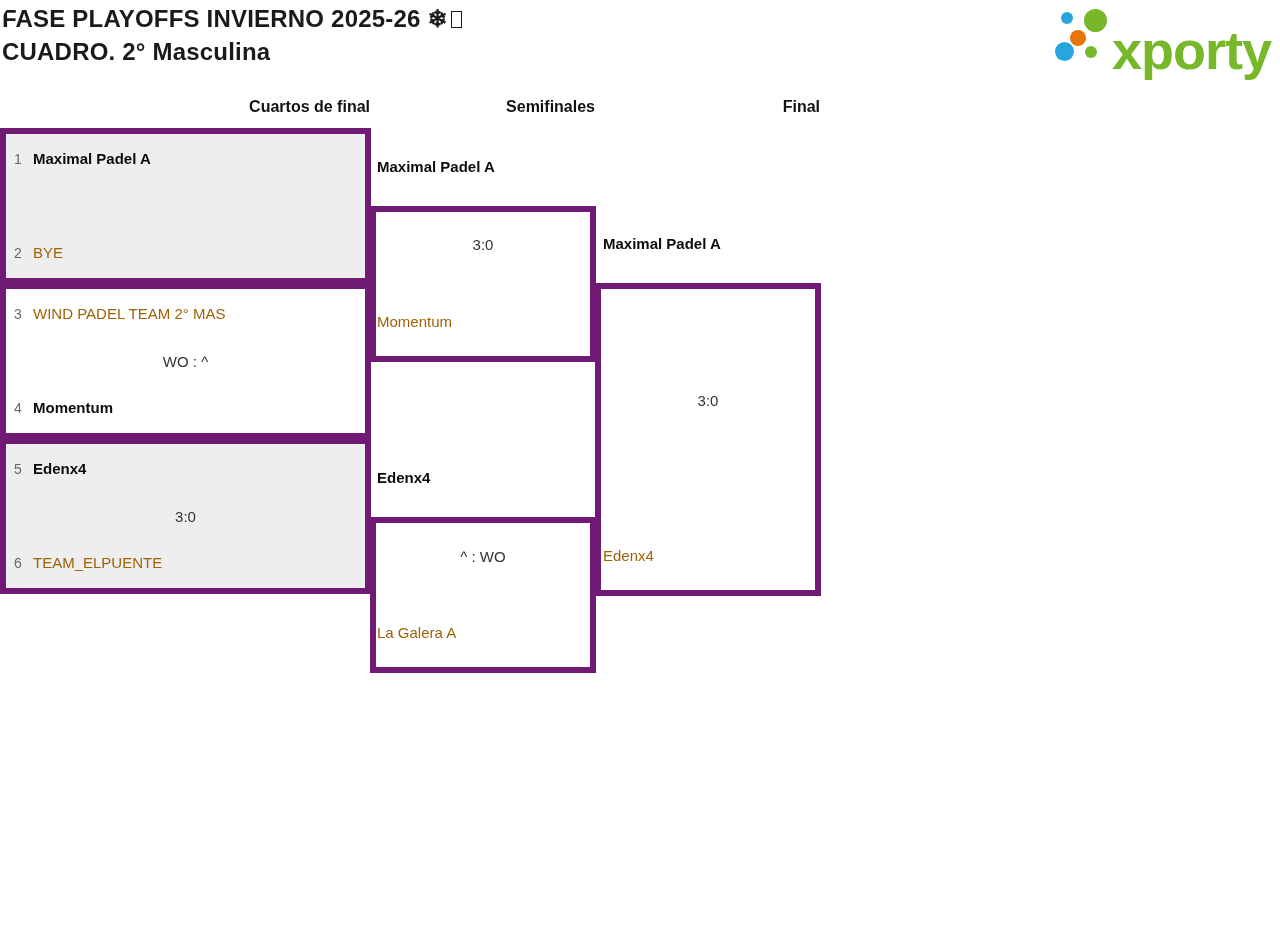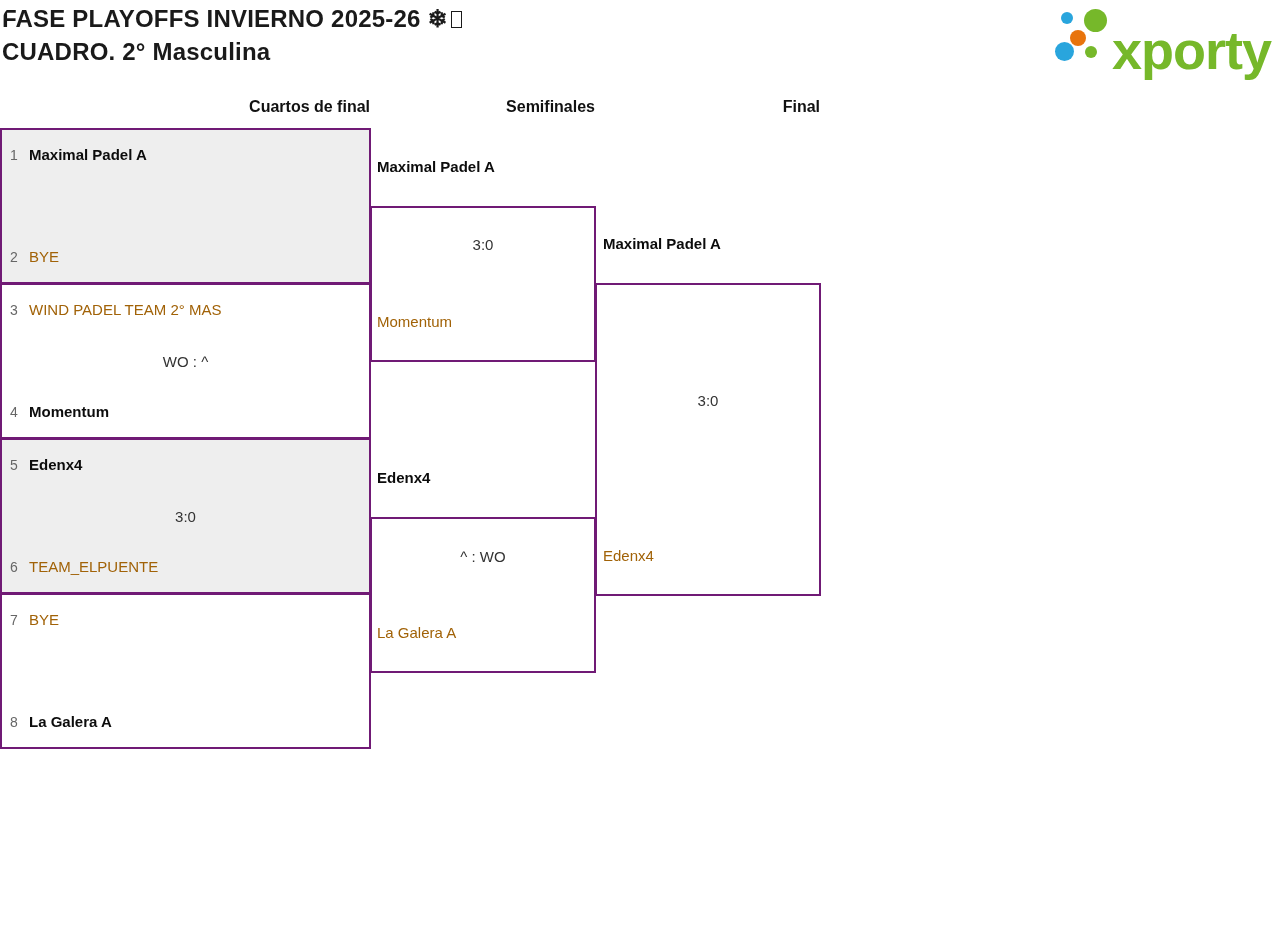--- a/index.html
+++ b/index.html
@@ -23,21 +23,21 @@
   .logo-text {
     position:absolute; left:62px; top:22px; font-size:54px; line-height:56px;
     font-weight:700; color:#76b82a; letter-spacing:-1px;
   }
   
   .round-header { position:absolute; top:98px; text-align:right; font-size:16px; font-weight:700; color:#111; }
   .rh-0 { left:0;     width:370px; }
   .rh-1 { left:370px; width:225px; }
   .rh-2 { left:595px; width:225px; }
   
-  .box { position:absolute; border:2px solid #701a75; background:#fff; }
+  .box { position:absolute; border:6px solid #701a75; background:#fff; }
   .box.gray { background:#eeeeee; }
   .qf { left:0; width:371px; height:156px; }
   .qf-0 { top:128px; } .qf-1 { top:283px; } .qf-2 { top:438px; } .qf-3 { top:593px; }
   .sf { left:370px; width:226px; height:156px; }
   .sf-0 { top:206px; } .sf-1 { top:517px; }
   .final-box { left:595px; top:283px; width:226px; height:313px; }
   
   .row { position:absolute; left:8px; right:8px; font-size:15px; line-height:19px; white-space:nowrap; }
   .row-top { top:15px; } .row-bot { bottom:15px; }
   .seed { display:inline-block; width:19px; color:#666; font-size:14px; }
@@ -81,25 +81,20 @@
     <div class="score">WO : ^</div>
     <div class="row row-bot"><span class="seed">4</span><span class="name w">Momentum</span></div>
   </div>
 
   <div class="box qf qf-2 gray">
     <div class="row row-top"><span class="seed">5</span><span class="name w">Edenx4</span></div>
     <div class="score">3:0</div>
     <div class="row row-bot"><span class="seed">6</span><span class="name">TEAM_ELPUENTE</span></div>
   </div>
 
-  <div class="box qf qf-3">
-    <div class="row row-top"><span class="seed">7</span><span class="name">BYE</span></div>
-    <div class="score"></div>
-    <div class="row row-bot"><span class="seed">8</span><span class="name w">La Galera A</span></div>
-  </div>
 
   <div class="box sf sf-0"></div>
   <div class="box sf sf-1"></div>
 
   <div class="box final-box"></div>
 
   <div class="flabel name w" style="left:377px; top:157px;">Maximal Padel A</div>
   <div class="fscore" style="left:370px; top:235px;">3:0</div>
   <div class="flabel name" style="left:377px; top:312px;">Momentum</div>
 

